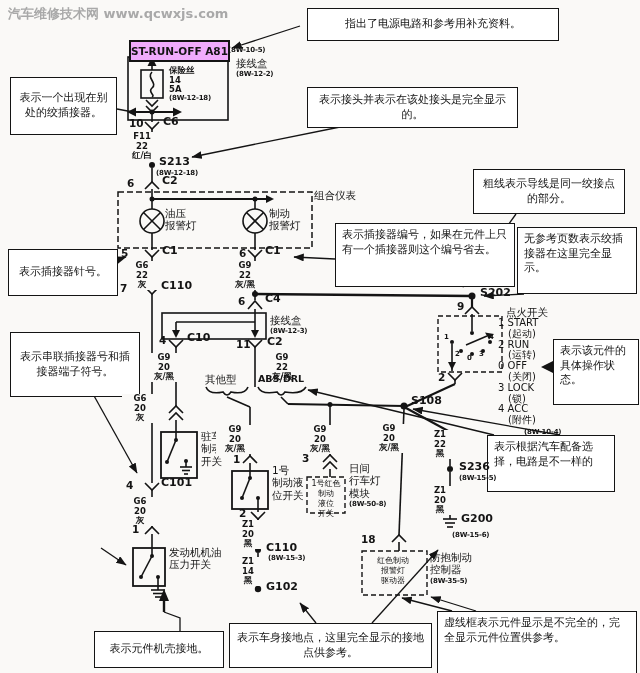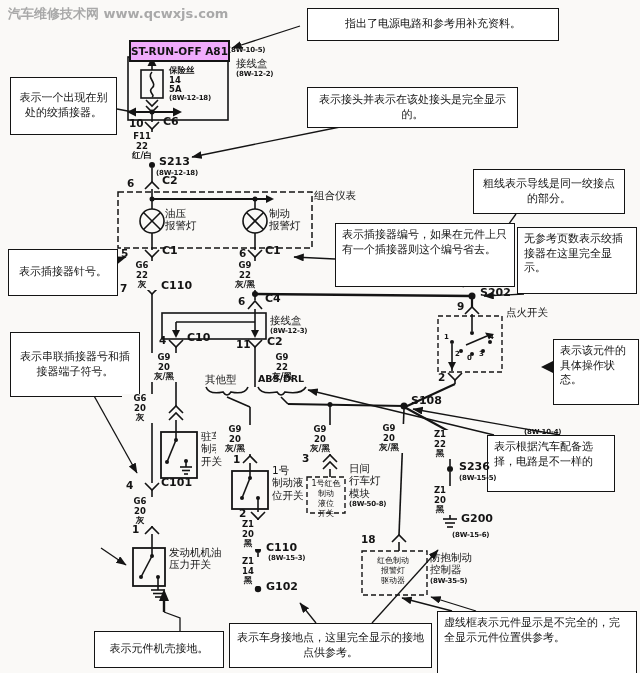--- a/index.html
+++ b/index.html
@@ -321,20 +321,30 @@
 制动
 液位
 开关</div>
       <div class="lbl cn" style="left: 349px; top: 462px;">日间
 行车灯
 模块</div>
       <div class="lbl ref" style="left: 349px; top: 500px;">(8W-50-8)</div>
       <div class="lbl conn" style="left: 480px; top: 287px;">S202</div>
       <div class="lbl pin" style="left: 457px; top: 301px;">9</div>
       <div class="lbl cn" style="left: 506px; top: 306px;">点火开关</div>
+      <div class="lbl ign" style="left: 498px; top: 318px;">1 START
+　(起动)
+2 RUN
+　(运转)
+0 OFF
+　(关闭)
+3 LOCK
+　(锁)
+4 ACC
+　(附件)</div>
       <div class="lbl ref" style="left: 524px; top: 428px;">(8W-10-4)</div>
       <div class="lbl pin" style="left: 438px; top: 372px;">2</div>
       <div class="lbl tiny" style="left: 444px; top: 334px;">1</div>
       <div class="lbl tiny" style="left: 455px; top: 351px;">2</div>
       <div class="lbl tiny" style="left: 467px; top: 355px;">0</div>
       <div class="lbl tiny" style="left: 479px; top: 351px;">3</div>
       <div class="lbl tiny" style="left: 489px; top: 334px;">4</div>
       <div class="lbl conn" style="left: 411px; top: 395px;">S108</div>
       <div class="lbl wire" style="left: 370px; top: 424px; width: 38px;">G9
 20

